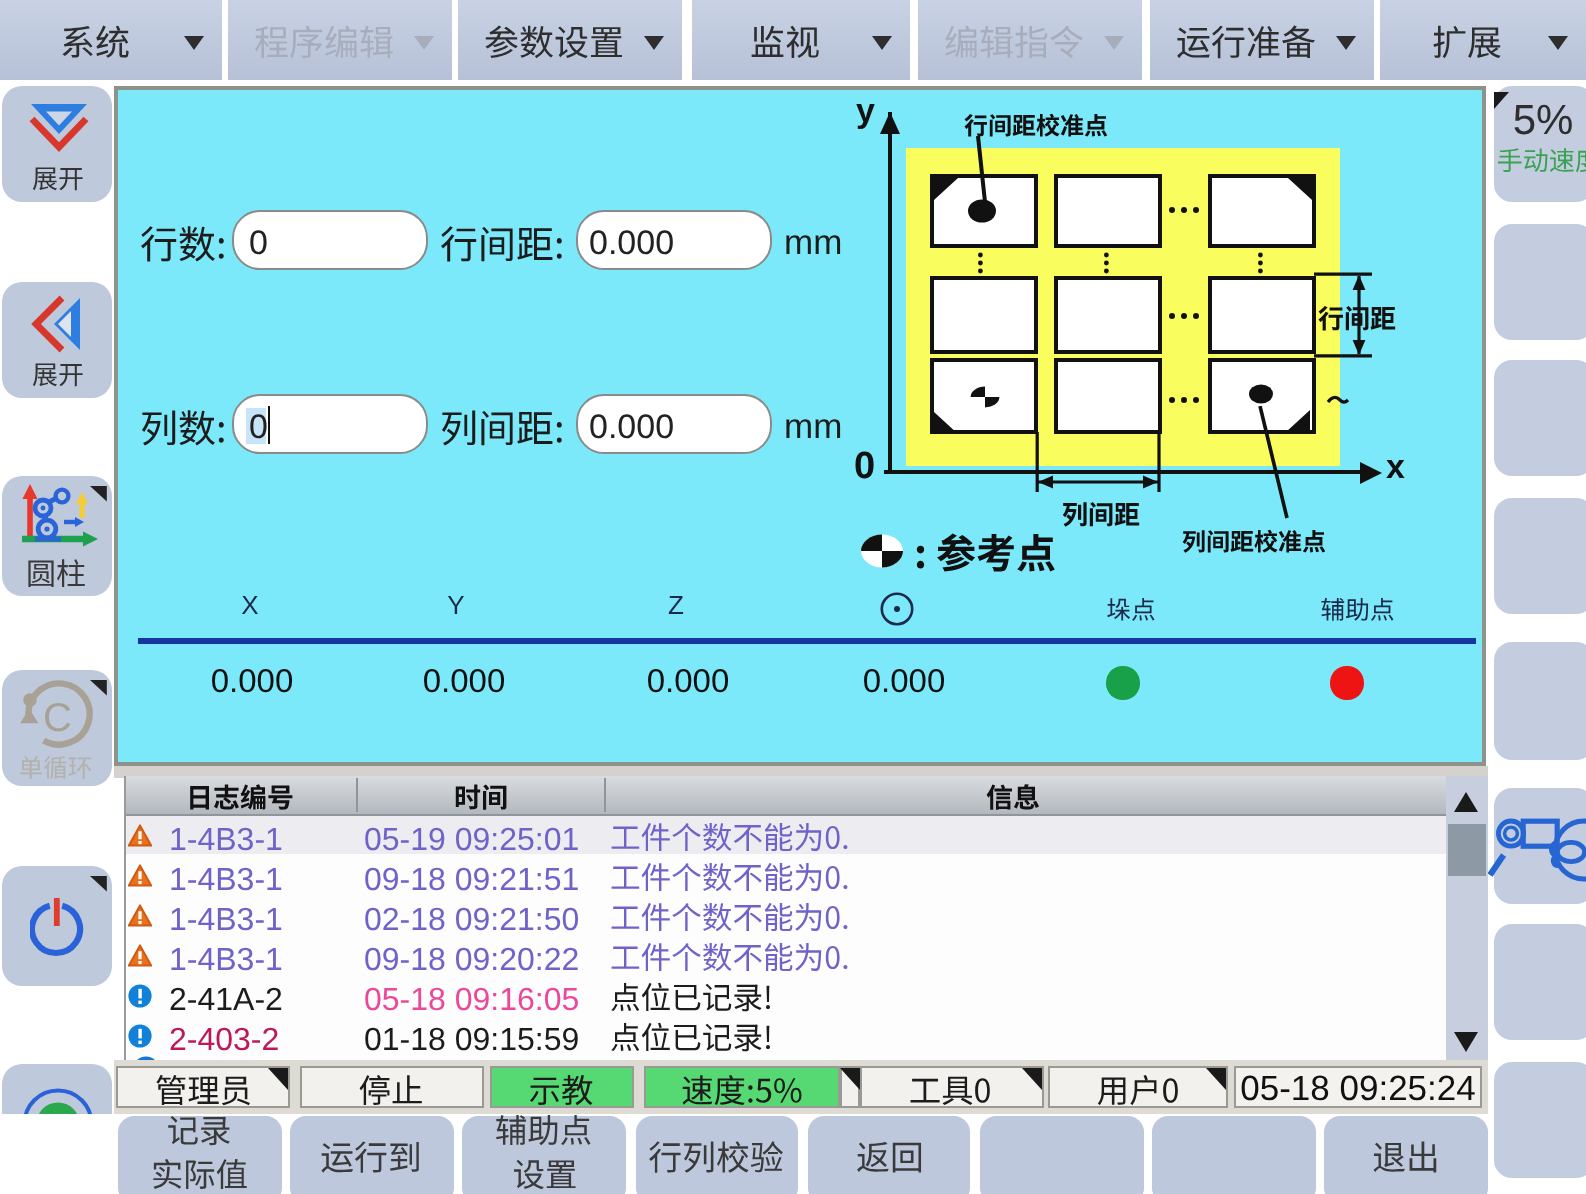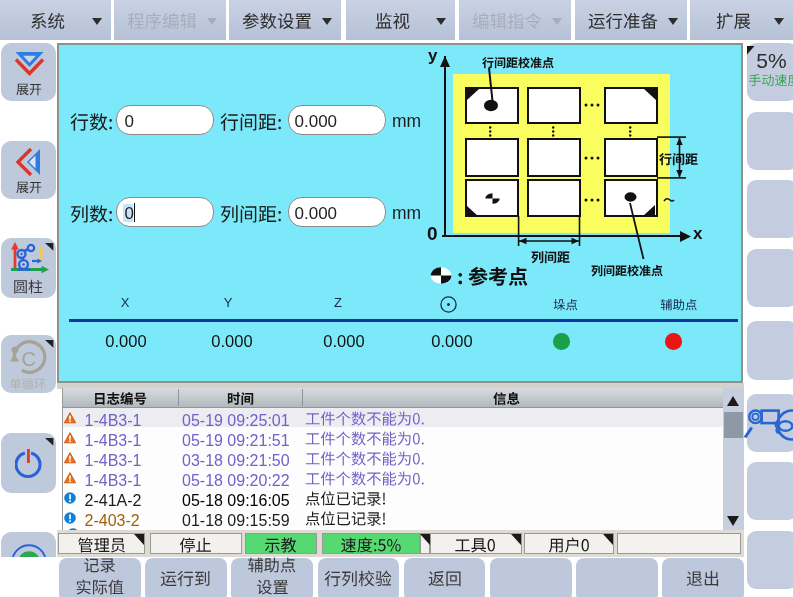--- a/index.html
+++ b/index.html
@@ -425,75 +425,75 @@
       </svg></div>
 
 <svg style="position:absolute;left:63.5px;top:432.3px" width="12" height="11.5">
       <path d="M6 0.7 L11.6 10.8 L0.4 10.8 Z" fill="#e8711e" stroke="#d05a10" stroke-width="1" stroke-linejoin="round"></path>
       <rect x="5.2" y="3.6" width="1.6" height="4" fill="#fff"></rect>
       <rect x="5.2" y="8.5" width="1.6" height="1.6" fill="#fff"></rect>
     </svg>
 
 <div style="position:absolute;left:84.5px;top:432.5px;font:normal 16px 'Liberation Sans', sans-serif;color:#6f63c9;line-height:16px;white-space:nowrap">1-4B3-1</div>
 
-<div style="position:absolute;left:182.0px;top:432.5px;font:normal 16px 'Liberation Sans', sans-serif;color:#6f63c9;line-height:16px;white-space:nowrap">05-19 09:21:51</div>
+<div style="position:absolute;left:182.0px;top:432.5px;font:normal 16px 'Liberation Sans', sans-serif;color:#6f63c9;line-height:16px;white-space:nowrap">09-18 09:21:51</div>
 
 <div style="position:absolute;left:305.0px;top:429.2px;line-height:0"><svg width="120" height="20" viewBox="0 -15.3 120 19.9" style="overflow:visible">
         <path d="M0.8 -1.1V0.0H14.6V-1.1H8.2V-9.9H13.8V-11.1H1.6V-9.9H7.0V-1.1Z M20.2 -5.2V-4.1H24.5V1.2H25.7V-4.1H29.9V-5.2H25.7V-8.6H29.2V-9.7H25.7V-12.7H24.5V-9.7H22.5C22.7 -10.4 22.9 -11.1 23.0 -11.9L21.9 -12.1C21.6 -10.1 20.9 -8.1 20.0 -6.8C20.3 -6.7 20.8 -6.4 21.0 -6.3C21.4 -6.9 21.8 -7.7 22.1 -8.6H24.5V-5.2ZM19.4 -12.8C18.6 -10.5 17.2 -8.2 15.8 -6.7C16.0 -6.4 16.3 -5.8 16.4 -5.6C16.9 -6.1 17.4 -6.7 17.9 -7.3V1.2H19.0V-9.1C19.5 -10.2 20.1 -11.3 20.5 -12.5Z M37.6 -8.4V1.2H38.8V-8.4ZM38.3 -12.9C36.8 -10.3 34.0 -8.1 31.1 -6.8C31.5 -6.5 31.8 -6.1 32.0 -5.8C34.3 -6.9 36.6 -8.7 38.3 -10.8C40.3 -8.4 42.3 -6.9 44.6 -5.8C44.8 -6.1 45.1 -6.5 45.4 -6.8C43.1 -7.9 40.9 -9.4 38.9 -11.7L39.4 -12.4Z M52.7 -12.6C52.4 -12.0 51.9 -11.1 51.5 -10.5L52.3 -10.2C52.7 -10.7 53.2 -11.4 53.6 -12.1ZM47.2 -12.1C47.6 -11.5 48.1 -10.6 48.2 -10.1L49.1 -10.5C48.9 -11.0 48.5 -11.9 48.1 -12.5ZM52.2 -4.0C51.8 -3.2 51.3 -2.5 50.8 -1.9C50.2 -2.2 49.6 -2.5 49.0 -2.8C49.2 -3.1 49.5 -3.5 49.7 -4.0ZM47.6 -2.3C48.3 -2.1 49.2 -1.7 49.9 -1.3C49.0 -0.6 47.8 -0.1 46.5 0.2C46.7 0.4 47.0 0.8 47.1 1.1C48.5 0.7 49.8 0.1 50.9 -0.8C51.4 -0.5 51.9 -0.2 52.2 0.1L52.9 -0.7C52.6 -0.9 52.1 -1.2 51.6 -1.5C52.4 -2.3 53.1 -3.4 53.5 -4.7L52.8 -5.0L52.7 -4.9H50.2L50.5 -5.7L49.5 -5.9C49.4 -5.6 49.2 -5.3 49.1 -4.9H47.0V-4.0H48.6C48.3 -3.4 47.9 -2.8 47.6 -2.3ZM49.8 -12.9V-10.0H46.7V-9.1H49.5C48.7 -8.1 47.6 -7.1 46.5 -6.7C46.7 -6.4 47.0 -6.0 47.1 -5.8C48.1 -6.3 49.1 -7.1 49.8 -8.0V-6.2H50.9V-8.3C51.6 -7.7 52.6 -7.0 53.0 -6.7L53.6 -7.5C53.2 -7.7 51.9 -8.6 51.1 -9.1H54.0V-10.0H50.9V-12.9ZM55.5 -12.7C55.1 -10.0 54.5 -7.5 53.3 -5.9C53.5 -5.7 53.9 -5.3 54.1 -5.2C54.5 -5.7 54.9 -6.4 55.2 -7.1C55.5 -5.6 56.0 -4.3 56.5 -3.0C55.7 -1.6 54.5 -0.5 52.8 0.3C53.0 0.6 53.3 1.0 53.4 1.3C55.0 0.4 56.2 -0.6 57.1 -2.0C57.8 -0.7 58.8 0.4 60.0 1.1C60.2 0.8 60.5 0.4 60.8 0.2C59.5 -0.5 58.5 -1.6 57.7 -3.0C58.5 -4.6 59.0 -6.5 59.4 -8.8H60.4V-9.9H56.0C56.3 -10.7 56.4 -11.6 56.6 -12.6ZM58.3 -8.8C58.0 -7.1 57.7 -5.5 57.1 -4.2C56.5 -5.6 56.1 -7.2 55.8 -8.8Z M69.8 -7.3C71.6 -6.1 73.9 -4.3 75.0 -3.1L75.9 -4.0C74.7 -5.2 72.4 -6.9 70.6 -8.0ZM62.3 -11.8V-10.6H69.1C67.5 -8.0 64.9 -5.4 61.9 -3.9C62.1 -3.6 62.5 -3.2 62.7 -2.9C64.8 -4.0 66.7 -5.6 68.2 -7.4V1.2H69.5V-8.9C69.9 -9.5 70.2 -10.0 70.5 -10.6H75.4V-11.8Z M82.4 -6.4V-5.1H79.1V-6.4ZM78.0 -7.4V1.2H79.1V-1.9H82.4V-0.1C82.4 0.1 82.3 0.1 82.1 0.1C81.9 0.2 81.2 0.2 80.5 0.1C80.7 0.4 80.8 0.9 80.9 1.2C81.9 1.2 82.5 1.2 83.0 1.0C83.4 0.8 83.5 0.5 83.5 -0.1V-7.4ZM79.1 -4.2H82.4V-2.8H79.1ZM89.6 -11.7C88.8 -11.2 87.4 -10.7 86.1 -10.3V-12.8H84.9V-7.7C84.9 -6.5 85.3 -6.1 86.8 -6.1C87.1 -6.1 89.1 -6.1 89.4 -6.1C90.6 -6.1 91.0 -6.6 91.1 -8.5C90.8 -8.6 90.3 -8.8 90.1 -9.0C90.0 -7.4 89.9 -7.2 89.3 -7.2C88.9 -7.2 87.2 -7.2 86.9 -7.2C86.2 -7.2 86.1 -7.3 86.1 -7.8V-9.3C87.5 -9.7 89.2 -10.3 90.4 -10.8ZM89.8 -4.9C88.9 -4.3 87.5 -3.7 86.1 -3.3V-5.7H84.9V-0.5C84.9 0.7 85.3 1.1 86.8 1.1C87.1 1.1 89.2 1.1 89.5 1.1C90.8 1.1 91.1 0.5 91.2 -1.5C90.9 -1.6 90.5 -1.8 90.2 -2.0C90.1 -0.2 90.0 0.1 89.4 0.1C89.0 0.1 87.3 0.1 86.9 0.1C86.2 0.1 86.1 -0.0 86.1 -0.5V-2.3C87.6 -2.7 89.4 -3.3 90.6 -4.0ZM77.8 -8.5C78.1 -8.6 78.6 -8.7 82.8 -9.0C83.0 -8.7 83.1 -8.4 83.2 -8.2L84.2 -8.6C83.9 -9.5 83.0 -10.9 82.2 -11.9L81.3 -11.6C81.7 -11.0 82.0 -10.4 82.4 -9.8L79.0 -9.7C79.7 -10.5 80.4 -11.5 80.9 -12.5L79.7 -12.9C79.2 -11.7 78.4 -10.5 78.1 -10.2C77.8 -9.8 77.6 -9.6 77.4 -9.6C77.5 -9.3 77.7 -8.7 77.8 -8.5Z M94.3 -12.0C94.9 -11.3 95.6 -10.3 95.9 -9.7L96.9 -10.2C96.6 -10.8 95.9 -11.8 95.3 -12.4ZM99.4 -5.7C100.2 -4.7 101.1 -3.5 101.5 -2.6L102.5 -3.2C102.1 -4.0 101.2 -5.2 100.4 -6.1ZM98.1 -12.8V-11.0C98.1 -10.4 98.1 -9.8 98.0 -9.2H93.1V-8.0H97.9C97.5 -5.3 96.3 -2.2 92.6 0.2C92.9 0.4 93.3 0.7 93.5 1.0C97.5 -1.6 98.7 -5.0 99.1 -8.0H104.4C104.1 -2.8 103.9 -0.8 103.4 -0.3C103.3 -0.1 103.1 -0.1 102.8 -0.1C102.4 -0.1 101.4 -0.1 100.4 -0.2C100.6 0.2 100.8 0.7 100.8 1.0C101.7 1.1 102.7 1.1 103.2 1.1C103.8 1.0 104.2 0.9 104.5 0.4C105.1 -0.3 105.3 -2.4 105.6 -8.6C105.6 -8.8 105.6 -9.2 105.6 -9.2H99.2C99.2 -9.8 99.3 -10.4 99.3 -11.0V-12.8Z M111.4 0.2C113.5 0.2 114.8 -1.7 114.8 -5.6C114.8 -9.5 113.5 -11.4 111.4 -11.4C109.2 -11.4 107.9 -9.5 107.9 -5.6C107.9 -1.7 109.2 0.2 111.4 0.2ZM111.4 -0.9C110.1 -0.9 109.2 -2.4 109.2 -5.6C109.2 -8.9 110.1 -10.3 111.4 -10.3C112.6 -10.3 113.5 -8.9 113.5 -5.6C113.5 -2.4 112.6 -0.9 111.4 -0.9Z M117.7 0.2C118.3 0.2 118.7 -0.2 118.7 -0.9C118.7 -1.5 118.3 -1.9 117.7 -1.9C117.2 -1.9 116.7 -1.5 116.7 -0.9C116.7 -0.2 117.2 0.2 117.7 0.2Z" fill="#6f63c9"></path>
       </svg></div>
 
 <svg style="position:absolute;left:63.5px;top:452.3px" width="12" height="11.5">
       <path d="M6 0.7 L11.6 10.8 L0.4 10.8 Z" fill="#e8711e" stroke="#d05a10" stroke-width="1" stroke-linejoin="round"></path>
       <rect x="5.2" y="3.6" width="1.6" height="4" fill="#fff"></rect>
       <rect x="5.2" y="8.5" width="1.6" height="1.6" fill="#fff"></rect>
     </svg>
 
 <div style="position:absolute;left:84.5px;top:452.5px;font:normal 16px 'Liberation Sans', sans-serif;color:#6f63c9;line-height:16px;white-space:nowrap">1-4B3-1</div>
 
-<div style="position:absolute;left:182.0px;top:452.5px;font:normal 16px 'Liberation Sans', sans-serif;color:#6f63c9;line-height:16px;white-space:nowrap">03-18 09:21:50</div>
+<div style="position:absolute;left:182.0px;top:452.5px;font:normal 16px 'Liberation Sans', sans-serif;color:#6f63c9;line-height:16px;white-space:nowrap">02-18 09:21:50</div>
 
 <div style="position:absolute;left:305.0px;top:449.2px;line-height:0"><svg width="120" height="20" viewBox="0 -15.3 120 19.9" style="overflow:visible">
         <path d="M0.8 -1.1V0.0H14.6V-1.1H8.2V-9.9H13.8V-11.1H1.6V-9.9H7.0V-1.1Z M20.2 -5.2V-4.1H24.5V1.2H25.7V-4.1H29.9V-5.2H25.7V-8.6H29.2V-9.7H25.7V-12.7H24.5V-9.7H22.5C22.7 -10.4 22.9 -11.1 23.0 -11.9L21.9 -12.1C21.6 -10.1 20.9 -8.1 20.0 -6.8C20.3 -6.7 20.8 -6.4 21.0 -6.3C21.4 -6.9 21.8 -7.7 22.1 -8.6H24.5V-5.2ZM19.4 -12.8C18.6 -10.5 17.2 -8.2 15.8 -6.7C16.0 -6.4 16.3 -5.8 16.4 -5.6C16.9 -6.1 17.4 -6.7 17.9 -7.3V1.2H19.0V-9.1C19.5 -10.2 20.1 -11.3 20.5 -12.5Z M37.6 -8.4V1.2H38.8V-8.4ZM38.3 -12.9C36.8 -10.3 34.0 -8.1 31.1 -6.8C31.5 -6.5 31.8 -6.1 32.0 -5.8C34.3 -6.9 36.6 -8.7 38.3 -10.8C40.3 -8.4 42.3 -6.9 44.6 -5.8C44.8 -6.1 45.1 -6.5 45.4 -6.8C43.1 -7.9 40.9 -9.4 38.9 -11.7L39.4 -12.4Z M52.7 -12.6C52.4 -12.0 51.9 -11.1 51.5 -10.5L52.3 -10.2C52.7 -10.7 53.2 -11.4 53.6 -12.1ZM47.2 -12.1C47.6 -11.5 48.1 -10.6 48.2 -10.1L49.1 -10.5C48.9 -11.0 48.5 -11.9 48.1 -12.5ZM52.2 -4.0C51.8 -3.2 51.3 -2.5 50.8 -1.9C50.2 -2.2 49.6 -2.5 49.0 -2.8C49.2 -3.1 49.5 -3.5 49.7 -4.0ZM47.6 -2.3C48.3 -2.1 49.2 -1.7 49.9 -1.3C49.0 -0.6 47.8 -0.1 46.5 0.2C46.7 0.4 47.0 0.8 47.1 1.1C48.5 0.7 49.8 0.1 50.9 -0.8C51.4 -0.5 51.9 -0.2 52.2 0.1L52.9 -0.7C52.6 -0.9 52.1 -1.2 51.6 -1.5C52.4 -2.3 53.1 -3.4 53.5 -4.7L52.8 -5.0L52.7 -4.9H50.2L50.5 -5.7L49.5 -5.9C49.4 -5.6 49.2 -5.3 49.1 -4.9H47.0V-4.0H48.6C48.3 -3.4 47.9 -2.8 47.6 -2.3ZM49.8 -12.9V-10.0H46.7V-9.1H49.5C48.7 -8.1 47.6 -7.1 46.5 -6.7C46.7 -6.4 47.0 -6.0 47.1 -5.8C48.1 -6.3 49.1 -7.1 49.8 -8.0V-6.2H50.9V-8.3C51.6 -7.7 52.6 -7.0 53.0 -6.7L53.6 -7.5C53.2 -7.7 51.9 -8.6 51.1 -9.1H54.0V-10.0H50.9V-12.9ZM55.5 -12.7C55.1 -10.0 54.5 -7.5 53.3 -5.9C53.5 -5.7 53.9 -5.3 54.1 -5.2C54.5 -5.7 54.9 -6.4 55.2 -7.1C55.5 -5.6 56.0 -4.3 56.5 -3.0C55.7 -1.6 54.5 -0.5 52.8 0.3C53.0 0.6 53.3 1.0 53.4 1.3C55.0 0.4 56.2 -0.6 57.1 -2.0C57.8 -0.7 58.8 0.4 60.0 1.1C60.2 0.8 60.5 0.4 60.8 0.2C59.5 -0.5 58.5 -1.6 57.7 -3.0C58.5 -4.6 59.0 -6.5 59.4 -8.8H60.4V-9.9H56.0C56.3 -10.7 56.4 -11.6 56.6 -12.6ZM58.3 -8.8C58.0 -7.1 57.7 -5.5 57.1 -4.2C56.5 -5.6 56.1 -7.2 55.8 -8.8Z M69.8 -7.3C71.6 -6.1 73.9 -4.3 75.0 -3.1L75.9 -4.0C74.7 -5.2 72.4 -6.9 70.6 -8.0ZM62.3 -11.8V-10.6H69.1C67.5 -8.0 64.9 -5.4 61.9 -3.9C62.1 -3.6 62.5 -3.2 62.7 -2.9C64.8 -4.0 66.7 -5.6 68.2 -7.4V1.2H69.5V-8.9C69.9 -9.5 70.2 -10.0 70.5 -10.6H75.4V-11.8Z M82.4 -6.4V-5.1H79.1V-6.4ZM78.0 -7.4V1.2H79.1V-1.9H82.4V-0.1C82.4 0.1 82.3 0.1 82.1 0.1C81.9 0.2 81.2 0.2 80.5 0.1C80.7 0.4 80.8 0.9 80.9 1.2C81.9 1.2 82.5 1.2 83.0 1.0C83.4 0.8 83.5 0.5 83.5 -0.1V-7.4ZM79.1 -4.2H82.4V-2.8H79.1ZM89.6 -11.7C88.8 -11.2 87.4 -10.7 86.1 -10.3V-12.8H84.9V-7.7C84.9 -6.5 85.3 -6.1 86.8 -6.1C87.1 -6.1 89.1 -6.1 89.4 -6.1C90.6 -6.1 91.0 -6.6 91.1 -8.5C90.8 -8.6 90.3 -8.8 90.1 -9.0C90.0 -7.4 89.9 -7.2 89.3 -7.2C88.9 -7.2 87.2 -7.2 86.9 -7.2C86.2 -7.2 86.1 -7.3 86.1 -7.8V-9.3C87.5 -9.7 89.2 -10.3 90.4 -10.8ZM89.8 -4.9C88.9 -4.3 87.5 -3.7 86.1 -3.3V-5.7H84.9V-0.5C84.9 0.7 85.3 1.1 86.8 1.1C87.1 1.1 89.2 1.1 89.5 1.1C90.8 1.1 91.1 0.5 91.2 -1.5C90.9 -1.6 90.5 -1.8 90.2 -2.0C90.1 -0.2 90.0 0.1 89.4 0.1C89.0 0.1 87.3 0.1 86.9 0.1C86.2 0.1 86.1 -0.0 86.1 -0.5V-2.3C87.6 -2.7 89.4 -3.3 90.6 -4.0ZM77.8 -8.5C78.1 -8.6 78.6 -8.7 82.8 -9.0C83.0 -8.7 83.1 -8.4 83.2 -8.2L84.2 -8.6C83.9 -9.5 83.0 -10.9 82.2 -11.9L81.3 -11.6C81.7 -11.0 82.0 -10.4 82.4 -9.8L79.0 -9.7C79.7 -10.5 80.4 -11.5 80.9 -12.5L79.7 -12.9C79.2 -11.7 78.4 -10.5 78.1 -10.2C77.8 -9.8 77.6 -9.6 77.4 -9.6C77.5 -9.3 77.7 -8.7 77.8 -8.5Z M94.3 -12.0C94.9 -11.3 95.6 -10.3 95.9 -9.7L96.9 -10.2C96.6 -10.8 95.9 -11.8 95.3 -12.4ZM99.4 -5.7C100.2 -4.7 101.1 -3.5 101.5 -2.6L102.5 -3.2C102.1 -4.0 101.2 -5.2 100.4 -6.1ZM98.1 -12.8V-11.0C98.1 -10.4 98.1 -9.8 98.0 -9.2H93.1V-8.0H97.9C97.5 -5.3 96.3 -2.2 92.6 0.2C92.9 0.4 93.3 0.7 93.5 1.0C97.5 -1.6 98.7 -5.0 99.1 -8.0H104.4C104.1 -2.8 103.9 -0.8 103.4 -0.3C103.3 -0.1 103.1 -0.1 102.8 -0.1C102.4 -0.1 101.4 -0.1 100.4 -0.2C100.6 0.2 100.8 0.7 100.8 1.0C101.7 1.1 102.7 1.1 103.2 1.1C103.8 1.0 104.2 0.9 104.5 0.4C105.1 -0.3 105.3 -2.4 105.6 -8.6C105.6 -8.8 105.6 -9.2 105.6 -9.2H99.2C99.2 -9.8 99.3 -10.4 99.3 -11.0V-12.8Z M111.4 0.2C113.5 0.2 114.8 -1.7 114.8 -5.6C114.8 -9.5 113.5 -11.4 111.4 -11.4C109.2 -11.4 107.9 -9.5 107.9 -5.6C107.9 -1.7 109.2 0.2 111.4 0.2ZM111.4 -0.9C110.1 -0.9 109.2 -2.4 109.2 -5.6C109.2 -8.9 110.1 -10.3 111.4 -10.3C112.6 -10.3 113.5 -8.9 113.5 -5.6C113.5 -2.4 112.6 -0.9 111.4 -0.9Z M117.7 0.2C118.3 0.2 118.7 -0.2 118.7 -0.9C118.7 -1.5 118.3 -1.9 117.7 -1.9C117.2 -1.9 116.7 -1.5 116.7 -0.9C116.7 -0.2 117.2 0.2 117.7 0.2Z" fill="#6f63c9"></path>
       </svg></div>
 
 <svg style="position:absolute;left:63.5px;top:472.3px" width="12" height="11.5">
       <path d="M6 0.7 L11.6 10.8 L0.4 10.8 Z" fill="#e8711e" stroke="#d05a10" stroke-width="1" stroke-linejoin="round"></path>
       <rect x="5.2" y="3.6" width="1.6" height="4" fill="#fff"></rect>
       <rect x="5.2" y="8.5" width="1.6" height="1.6" fill="#fff"></rect>
     </svg>
 
 <div style="position:absolute;left:84.5px;top:472.5px;font:normal 16px 'Liberation Sans', sans-serif;color:#6f63c9;line-height:16px;white-space:nowrap">1-4B3-1</div>
 
-<div style="position:absolute;left:182.0px;top:472.5px;font:normal 16px 'Liberation Sans', sans-serif;color:#6f63c9;line-height:16px;white-space:nowrap">05-18 09:20:22</div>
+<div style="position:absolute;left:182.0px;top:472.5px;font:normal 16px 'Liberation Sans', sans-serif;color:#6f63c9;line-height:16px;white-space:nowrap">09-18 09:20:22</div>
 
 <div style="position:absolute;left:305.0px;top:469.2px;line-height:0"><svg width="120" height="20" viewBox="0 -15.3 120 19.9" style="overflow:visible">
         <path d="M0.8 -1.1V0.0H14.6V-1.1H8.2V-9.9H13.8V-11.1H1.6V-9.9H7.0V-1.1Z M20.2 -5.2V-4.1H24.5V1.2H25.7V-4.1H29.9V-5.2H25.7V-8.6H29.2V-9.7H25.7V-12.7H24.5V-9.7H22.5C22.7 -10.4 22.9 -11.1 23.0 -11.9L21.9 -12.1C21.6 -10.1 20.9 -8.1 20.0 -6.8C20.3 -6.7 20.8 -6.4 21.0 -6.3C21.4 -6.9 21.8 -7.7 22.1 -8.6H24.5V-5.2ZM19.4 -12.8C18.6 -10.5 17.2 -8.2 15.8 -6.7C16.0 -6.4 16.3 -5.8 16.4 -5.6C16.9 -6.1 17.4 -6.7 17.9 -7.3V1.2H19.0V-9.1C19.5 -10.2 20.1 -11.3 20.5 -12.5Z M37.6 -8.4V1.2H38.8V-8.4ZM38.3 -12.9C36.8 -10.3 34.0 -8.1 31.1 -6.8C31.5 -6.5 31.8 -6.1 32.0 -5.8C34.3 -6.9 36.6 -8.7 38.3 -10.8C40.3 -8.4 42.3 -6.9 44.6 -5.8C44.8 -6.1 45.1 -6.5 45.4 -6.8C43.1 -7.9 40.9 -9.4 38.9 -11.7L39.4 -12.4Z M52.7 -12.6C52.4 -12.0 51.9 -11.1 51.5 -10.5L52.3 -10.2C52.7 -10.7 53.2 -11.4 53.6 -12.1ZM47.2 -12.1C47.6 -11.5 48.1 -10.6 48.2 -10.1L49.1 -10.5C48.9 -11.0 48.5 -11.9 48.1 -12.5ZM52.2 -4.0C51.8 -3.2 51.3 -2.5 50.8 -1.9C50.2 -2.2 49.6 -2.5 49.0 -2.8C49.2 -3.1 49.5 -3.5 49.7 -4.0ZM47.6 -2.3C48.3 -2.1 49.2 -1.7 49.9 -1.3C49.0 -0.6 47.8 -0.1 46.5 0.2C46.7 0.4 47.0 0.8 47.1 1.1C48.5 0.7 49.8 0.1 50.9 -0.8C51.4 -0.5 51.9 -0.2 52.2 0.1L52.9 -0.7C52.6 -0.9 52.1 -1.2 51.6 -1.5C52.4 -2.3 53.1 -3.4 53.5 -4.7L52.8 -5.0L52.7 -4.9H50.2L50.5 -5.7L49.5 -5.9C49.4 -5.6 49.2 -5.3 49.1 -4.9H47.0V-4.0H48.6C48.3 -3.4 47.9 -2.8 47.6 -2.3ZM49.8 -12.9V-10.0H46.7V-9.1H49.5C48.7 -8.1 47.6 -7.1 46.5 -6.7C46.7 -6.4 47.0 -6.0 47.1 -5.8C48.1 -6.3 49.1 -7.1 49.8 -8.0V-6.2H50.9V-8.3C51.6 -7.7 52.6 -7.0 53.0 -6.7L53.6 -7.5C53.2 -7.7 51.9 -8.6 51.1 -9.1H54.0V-10.0H50.9V-12.9ZM55.5 -12.7C55.1 -10.0 54.5 -7.5 53.3 -5.9C53.5 -5.7 53.9 -5.3 54.1 -5.2C54.5 -5.7 54.9 -6.4 55.2 -7.1C55.5 -5.6 56.0 -4.3 56.5 -3.0C55.7 -1.6 54.5 -0.5 52.8 0.3C53.0 0.6 53.3 1.0 53.4 1.3C55.0 0.4 56.2 -0.6 57.1 -2.0C57.8 -0.7 58.8 0.4 60.0 1.1C60.2 0.8 60.5 0.4 60.8 0.2C59.5 -0.5 58.5 -1.6 57.7 -3.0C58.5 -4.6 59.0 -6.5 59.4 -8.8H60.4V-9.9H56.0C56.3 -10.7 56.4 -11.6 56.6 -12.6ZM58.3 -8.8C58.0 -7.1 57.7 -5.5 57.1 -4.2C56.5 -5.6 56.1 -7.2 55.8 -8.8Z M69.8 -7.3C71.6 -6.1 73.9 -4.3 75.0 -3.1L75.9 -4.0C74.7 -5.2 72.4 -6.9 70.6 -8.0ZM62.3 -11.8V-10.6H69.1C67.5 -8.0 64.9 -5.4 61.9 -3.9C62.1 -3.6 62.5 -3.2 62.7 -2.9C64.8 -4.0 66.7 -5.6 68.2 -7.4V1.2H69.5V-8.9C69.9 -9.5 70.2 -10.0 70.5 -10.6H75.4V-11.8Z M82.4 -6.4V-5.1H79.1V-6.4ZM78.0 -7.4V1.2H79.1V-1.9H82.4V-0.1C82.4 0.1 82.3 0.1 82.1 0.1C81.9 0.2 81.2 0.2 80.5 0.1C80.7 0.4 80.8 0.9 80.9 1.2C81.9 1.2 82.5 1.2 83.0 1.0C83.4 0.8 83.5 0.5 83.5 -0.1V-7.4ZM79.1 -4.2H82.4V-2.8H79.1ZM89.6 -11.7C88.8 -11.2 87.4 -10.7 86.1 -10.3V-12.8H84.9V-7.7C84.9 -6.5 85.3 -6.1 86.8 -6.1C87.1 -6.1 89.1 -6.1 89.4 -6.1C90.6 -6.1 91.0 -6.6 91.1 -8.5C90.8 -8.6 90.3 -8.8 90.1 -9.0C90.0 -7.4 89.9 -7.2 89.3 -7.2C88.9 -7.2 87.2 -7.2 86.9 -7.2C86.2 -7.2 86.1 -7.3 86.1 -7.8V-9.3C87.5 -9.7 89.2 -10.3 90.4 -10.8ZM89.8 -4.9C88.9 -4.3 87.5 -3.7 86.1 -3.3V-5.7H84.9V-0.5C84.9 0.7 85.3 1.1 86.8 1.1C87.1 1.1 89.2 1.1 89.5 1.1C90.8 1.1 91.1 0.5 91.2 -1.5C90.9 -1.6 90.5 -1.8 90.2 -2.0C90.1 -0.2 90.0 0.1 89.4 0.1C89.0 0.1 87.3 0.1 86.9 0.1C86.2 0.1 86.1 -0.0 86.1 -0.5V-2.3C87.6 -2.7 89.4 -3.3 90.6 -4.0ZM77.8 -8.5C78.1 -8.6 78.6 -8.7 82.8 -9.0C83.0 -8.7 83.1 -8.4 83.2 -8.2L84.2 -8.6C83.9 -9.5 83.0 -10.9 82.2 -11.9L81.3 -11.6C81.7 -11.0 82.0 -10.4 82.4 -9.8L79.0 -9.7C79.7 -10.5 80.4 -11.5 80.9 -12.5L79.7 -12.9C79.2 -11.7 78.4 -10.5 78.1 -10.2C77.8 -9.8 77.6 -9.6 77.4 -9.6C77.5 -9.3 77.7 -8.7 77.8 -8.5Z M94.3 -12.0C94.9 -11.3 95.6 -10.3 95.9 -9.7L96.9 -10.2C96.6 -10.8 95.9 -11.8 95.3 -12.4ZM99.4 -5.7C100.2 -4.7 101.1 -3.5 101.5 -2.6L102.5 -3.2C102.1 -4.0 101.2 -5.2 100.4 -6.1ZM98.1 -12.8V-11.0C98.1 -10.4 98.1 -9.8 98.0 -9.2H93.1V-8.0H97.9C97.5 -5.3 96.3 -2.2 92.6 0.2C92.9 0.4 93.3 0.7 93.5 1.0C97.5 -1.6 98.7 -5.0 99.1 -8.0H104.4C104.1 -2.8 103.9 -0.8 103.4 -0.3C103.3 -0.1 103.1 -0.1 102.8 -0.1C102.4 -0.1 101.4 -0.1 100.4 -0.2C100.6 0.2 100.8 0.7 100.8 1.0C101.7 1.1 102.7 1.1 103.2 1.1C103.8 1.0 104.2 0.9 104.5 0.4C105.1 -0.3 105.3 -2.4 105.6 -8.6C105.6 -8.8 105.6 -9.2 105.6 -9.2H99.2C99.2 -9.8 99.3 -10.4 99.3 -11.0V-12.8Z M111.4 0.2C113.5 0.2 114.8 -1.7 114.8 -5.6C114.8 -9.5 113.5 -11.4 111.4 -11.4C109.2 -11.4 107.9 -9.5 107.9 -5.6C107.9 -1.7 109.2 0.2 111.4 0.2ZM111.4 -0.9C110.1 -0.9 109.2 -2.4 109.2 -5.6C109.2 -8.9 110.1 -10.3 111.4 -10.3C112.6 -10.3 113.5 -8.9 113.5 -5.6C113.5 -2.4 112.6 -0.9 111.4 -0.9Z M117.7 0.2C118.3 0.2 118.7 -0.2 118.7 -0.9C118.7 -1.5 118.3 -1.9 117.7 -1.9C117.2 -1.9 116.7 -1.5 116.7 -0.9C116.7 -0.2 117.2 0.2 117.7 0.2Z" fill="#6f63c9"></path>
       </svg></div>
 
 <svg style="position:absolute;left:63.5px;top:491.8px" width="12" height="12">
       <circle cx="6" cy="6" r="5.8" fill="#1080d8"></circle>
       <rect x="5.2" y="2.4" width="1.7" height="4.8" fill="#fff"></rect>
       <rect x="5.2" y="8.3" width="1.7" height="1.7" fill="#fff"></rect>
     </svg>
 
 <div style="position:absolute;left:84.5px;top:492.5px;font:normal 16px 'Liberation Sans', sans-serif;color:#1c1c1c;line-height:16px;white-space:nowrap">2-41A-2</div>
 
-<div style="position:absolute;left:182.0px;top:492.5px;font:normal 16px 'Liberation Sans', sans-serif;color:#000000;line-height:16px;white-space:nowrap">05-18 09:16:05</div>
+<div style="position:absolute;left:182.0px;top:492.5px;font:normal 16px 'Liberation Sans', sans-serif;color:#ec4899;line-height:16px;white-space:nowrap">05-18 09:16:05</div>
 
 <div style="position:absolute;left:305.0px;top:489.2px;line-height:0"><svg width="81" height="20" viewBox="0 -15.3 81 19.9" style="overflow:visible">
         <path d="M3.6 -7.1H11.6V-4.4H3.6ZM5.2 -2.0C5.4 -1.0 5.5 0.3 5.5 1.1L6.7 0.9C6.7 0.2 6.5 -1.1 6.3 -2.1ZM8.4 -1.9C8.8 -1.0 9.3 0.3 9.4 1.1L10.6 0.8C10.4 0.0 9.9 -1.2 9.4 -2.2ZM11.5 -2.1C12.3 -1.1 13.1 0.3 13.5 1.1L14.6 0.6C14.2 -0.2 13.3 -1.5 12.5 -2.5ZM2.7 -2.4C2.2 -1.2 1.5 0.0 0.6 0.7L1.7 1.2C2.5 0.4 3.3 -0.9 3.8 -2.1ZM2.5 -8.2V-3.3H12.8V-8.2H8.1V-10.1H13.9V-11.2H8.1V-12.9H7.0V-8.2Z M20.9 -10.1V-9.0H29.3V-10.1ZM22.0 -7.8C22.4 -5.7 22.9 -2.8 23.0 -1.2L24.1 -1.6C24.0 -3.1 23.5 -5.9 23.0 -8.0ZM24.0 -12.7C24.3 -11.9 24.6 -10.9 24.7 -10.2L25.9 -10.6C25.7 -11.2 25.4 -12.2 25.1 -13.0ZM20.3 -0.5V0.6H29.9V-0.5H26.7C27.3 -2.6 27.9 -5.6 28.4 -7.9L27.1 -8.1C26.9 -5.8 26.3 -2.6 25.7 -0.5ZM19.7 -12.8C18.8 -10.5 17.4 -8.2 15.9 -6.7C16.1 -6.4 16.4 -5.8 16.5 -5.6C17.1 -6.1 17.6 -6.7 18.1 -7.4V1.2H19.2V-9.2C19.8 -10.2 20.3 -11.4 20.8 -12.5Z M32.0 -11.9V-10.8H42.0V-6.7H34.0V-9.3H32.8V-1.6C32.8 0.3 33.6 0.8 36.1 0.8C36.7 0.8 41.2 0.8 41.8 0.8C44.4 0.8 44.9 -0.0 45.2 -2.9C44.8 -2.9 44.3 -3.1 44.0 -3.3C43.8 -0.9 43.5 -0.3 41.9 -0.3C40.8 -0.3 36.8 -0.3 36.0 -0.3C34.3 -0.3 34.0 -0.6 34.0 -1.5V-5.6H42.0V-4.8H43.2V-11.9Z M47.8 -11.8C48.6 -11.0 49.7 -10.0 50.2 -9.3L51.0 -10.1C50.5 -10.8 49.4 -11.8 48.6 -12.5ZM49.0 0.9V0.9C49.2 0.6 49.6 0.3 52.1 -1.5C52.0 -1.7 51.9 -2.2 51.8 -2.5L50.2 -1.4V-8.0H46.6V-6.9H49.1V-1.4C49.1 -0.7 48.6 -0.2 48.3 0.1C48.5 0.3 48.8 0.7 49.0 0.9ZM52.3 -11.8V-10.6H58.4V-6.8H52.6V-0.9C52.6 0.6 53.2 1.0 54.9 1.0C55.2 1.0 58.0 1.0 58.4 1.0C60.1 1.0 60.5 0.3 60.6 -2.2C60.3 -2.3 59.8 -2.5 59.5 -2.7C59.4 -0.5 59.3 -0.1 58.3 -0.1C57.7 -0.1 55.4 -0.1 54.9 -0.1C54.0 -0.1 53.8 -0.2 53.8 -0.9V-5.7H58.4V-4.9H59.5V-11.8Z M63.3 -4.9C64.2 -4.3 65.5 -3.4 66.0 -2.8L66.8 -3.6C66.2 -4.2 65.0 -5.0 64.0 -5.6ZM63.3 -12.0V-10.9H72.5L72.5 -9.5H63.7V-8.5H72.4L72.3 -7.1H62.2V-6.0H68.3V-3.2C66.0 -2.3 63.7 -1.4 62.2 -0.8L62.9 0.2C64.4 -0.4 66.4 -1.3 68.3 -2.1V-0.0C68.3 0.2 68.2 0.2 67.9 0.3C67.7 0.3 66.8 0.3 65.9 0.2C66.1 0.5 66.3 1.0 66.3 1.3C67.5 1.3 68.3 1.3 68.8 1.1C69.3 0.9 69.4 0.6 69.4 -0.0V-3.6C70.7 -1.6 72.6 -0.1 75.0 0.6C75.2 0.3 75.5 -0.1 75.8 -0.4C74.1 -0.8 72.7 -1.6 71.5 -2.7C72.5 -3.3 73.7 -4.2 74.6 -4.9L73.6 -5.7C72.9 -5.0 71.8 -4.1 70.8 -3.4C70.3 -4.1 69.8 -4.8 69.4 -5.6V-6.0H75.6V-7.1H73.5C73.6 -8.6 73.7 -10.5 73.8 -12.0L72.9 -12.1L72.7 -12.0Z M78.5 -3.4H79.5L79.6 -9.9L79.7 -11.5H78.3L78.3 -9.9ZM79.0 0.2C79.5 0.2 80.0 -0.2 80.0 -0.9C80.0 -1.5 79.5 -1.9 79.0 -1.9C78.4 -1.9 78.0 -1.5 78.0 -0.9C78.0 -0.2 78.4 0.2 79.0 0.2Z" fill="#1c1c1c"></path>
       </svg></div>
 
 <svg style="position:absolute;left:63.5px;top:511.8px" width="12" height="12">
       <circle cx="6" cy="6" r="5.8" fill="#1080d8"></circle>
       <rect x="5.2" y="2.4" width="1.7" height="4.8" fill="#fff"></rect>
       <rect x="5.2" y="8.3" width="1.7" height="1.7" fill="#fff"></rect>
     </svg>
 
-<div style="position:absolute;left:84.5px;top:512.5px;font:normal 16px 'Liberation Sans', sans-serif;color:#a16207;line-height:16px;white-space:nowrap">2-403-2</div>
+<div style="position:absolute;left:84.5px;top:512.5px;font:normal 16px 'Liberation Sans', sans-serif;color:#be185d;line-height:16px;white-space:nowrap">2-403-2</div>
 
 <div style="position:absolute;left:182.0px;top:512.5px;font:normal 16px 'Liberation Sans', sans-serif;color:#1c1c1c;line-height:16px;white-space:nowrap">01-18 09:15:59</div>
 
 <div style="position:absolute;left:305.0px;top:509.2px;line-height:0"><svg width="81" height="20" viewBox="0 -15.3 81 19.9" style="overflow:visible">
         <path d="M3.6 -7.1H11.6V-4.4H3.6ZM5.2 -2.0C5.4 -1.0 5.5 0.3 5.5 1.1L6.7 0.9C6.7 0.2 6.5 -1.1 6.3 -2.1ZM8.4 -1.9C8.8 -1.0 9.3 0.3 9.4 1.1L10.6 0.8C10.4 0.0 9.9 -1.2 9.4 -2.2ZM11.5 -2.1C12.3 -1.1 13.1 0.3 13.5 1.1L14.6 0.6C14.2 -0.2 13.3 -1.5 12.5 -2.5ZM2.7 -2.4C2.2 -1.2 1.5 0.0 0.6 0.7L1.7 1.2C2.5 0.4 3.3 -0.9 3.8 -2.1ZM2.5 -8.2V-3.3H12.8V-8.2H8.1V-10.1H13.9V-11.2H8.1V-12.9H7.0V-8.2Z M20.9 -10.1V-9.0H29.3V-10.1ZM22.0 -7.8C22.4 -5.7 22.9 -2.8 23.0 -1.2L24.1 -1.6C24.0 -3.1 23.5 -5.9 23.0 -8.0ZM24.0 -12.7C24.3 -11.9 24.6 -10.9 24.7 -10.2L25.9 -10.6C25.7 -11.2 25.4 -12.2 25.1 -13.0ZM20.3 -0.5V0.6H29.9V-0.5H26.7C27.3 -2.6 27.9 -5.6 28.4 -7.9L27.1 -8.1C26.9 -5.8 26.3 -2.6 25.7 -0.5ZM19.7 -12.8C18.8 -10.5 17.4 -8.2 15.9 -6.7C16.1 -6.4 16.4 -5.8 16.5 -5.6C17.1 -6.1 17.6 -6.7 18.1 -7.4V1.2H19.2V-9.2C19.8 -10.2 20.3 -11.4 20.8 -12.5Z M32.0 -11.9V-10.8H42.0V-6.7H34.0V-9.3H32.8V-1.6C32.8 0.3 33.6 0.8 36.1 0.8C36.7 0.8 41.2 0.8 41.8 0.8C44.4 0.8 44.9 -0.0 45.2 -2.9C44.8 -2.9 44.3 -3.1 44.0 -3.3C43.8 -0.9 43.5 -0.3 41.9 -0.3C40.8 -0.3 36.8 -0.3 36.0 -0.3C34.3 -0.3 34.0 -0.6 34.0 -1.5V-5.6H42.0V-4.8H43.2V-11.9Z M47.8 -11.8C48.6 -11.0 49.7 -10.0 50.2 -9.3L51.0 -10.1C50.5 -10.8 49.4 -11.8 48.6 -12.5ZM49.0 0.9V0.9C49.2 0.6 49.6 0.3 52.1 -1.5C52.0 -1.7 51.9 -2.2 51.8 -2.5L50.2 -1.4V-8.0H46.6V-6.9H49.1V-1.4C49.1 -0.7 48.6 -0.2 48.3 0.1C48.5 0.3 48.8 0.7 49.0 0.9ZM52.3 -11.8V-10.6H58.4V-6.8H52.6V-0.9C52.6 0.6 53.2 1.0 54.9 1.0C55.2 1.0 58.0 1.0 58.4 1.0C60.1 1.0 60.5 0.3 60.6 -2.2C60.3 -2.3 59.8 -2.5 59.5 -2.7C59.4 -0.5 59.3 -0.1 58.3 -0.1C57.7 -0.1 55.4 -0.1 54.9 -0.1C54.0 -0.1 53.8 -0.2 53.8 -0.9V-5.7H58.4V-4.9H59.5V-11.8Z M63.3 -4.9C64.2 -4.3 65.5 -3.4 66.0 -2.8L66.8 -3.6C66.2 -4.2 65.0 -5.0 64.0 -5.6ZM63.3 -12.0V-10.9H72.5L72.5 -9.5H63.7V-8.5H72.4L72.3 -7.1H62.2V-6.0H68.3V-3.2C66.0 -2.3 63.7 -1.4 62.2 -0.8L62.9 0.2C64.4 -0.4 66.4 -1.3 68.3 -2.1V-0.0C68.3 0.2 68.2 0.2 67.9 0.3C67.7 0.3 66.8 0.3 65.9 0.2C66.1 0.5 66.3 1.0 66.3 1.3C67.5 1.3 68.3 1.3 68.8 1.1C69.3 0.9 69.4 0.6 69.4 -0.0V-3.6C70.7 -1.6 72.6 -0.1 75.0 0.6C75.2 0.3 75.5 -0.1 75.8 -0.4C74.1 -0.8 72.7 -1.6 71.5 -2.7C72.5 -3.3 73.7 -4.2 74.6 -4.9L73.6 -5.7C72.9 -5.0 71.8 -4.1 70.8 -3.4C70.3 -4.1 69.8 -4.8 69.4 -5.6V-6.0H75.6V-7.1H73.5C73.6 -8.6 73.7 -10.5 73.8 -12.0L72.9 -12.1L72.7 -12.0Z M78.5 -3.4H79.5L79.6 -9.9L79.7 -11.5H78.3L78.3 -9.9ZM79.0 0.2C79.5 0.2 80.0 -0.2 80.0 -0.9C80.0 -1.5 79.5 -1.9 79.0 -1.9C78.4 -1.9 78.0 -1.5 78.0 -0.9C78.0 -0.2 78.4 0.2 79.0 0.2Z" fill="#1c1c1c"></path>
       </svg></div>
 
 <div style="position:absolute;left:62.5px;top:527.5px;width:660px;height:3.8px;overflow:hidden">
       <svg width="14" height="14" style="position:absolute;left:3.5px">
         <circle cx="7" cy="7" r="6.7" fill="#1478d2"></circle>
@@ -564,20 +564,21 @@
 <div style="position:absolute;left:547.7px;top:534.5px;line-height:0"><svg width="42" height="21" viewBox="0 -16.5 42 21.4" style="overflow:visible">
         <path d="M2.5 -12.7V-6.7C2.5 -4.4 2.4 -1.5 0.5 0.6C0.8 0.7 1.3 1.2 1.5 1.4C2.8 0.0 3.3 -1.9 3.6 -3.7H7.7V1.2H9.0V-3.7H13.4V-0.4C13.4 -0.1 13.3 0.0 13.0 0.0C12.7 0.1 11.5 0.1 10.4 0.0C10.5 0.4 10.7 0.9 10.8 1.2C12.4 1.2 13.3 1.2 13.9 1.0C14.4 0.8 14.6 0.4 14.6 -0.4V-12.7ZM3.7 -11.5H7.7V-8.9H3.7ZM13.4 -11.5V-8.9H9.0V-11.5ZM3.7 -7.7H7.7V-4.9H3.7C3.7 -5.5 3.7 -6.2 3.7 -6.7ZM13.4 -7.7V-4.9H9.0V-7.7Z M20.6 -10.1H29.2V-6.8H20.6L20.6 -7.7ZM23.8 -13.6C24.1 -12.9 24.5 -12.0 24.7 -11.3H19.3V-7.7C19.3 -5.2 19.1 -1.8 17.1 0.7C17.4 0.8 17.9 1.2 18.1 1.4C19.8 -0.6 20.3 -3.3 20.5 -5.7H29.2V-4.6H30.4V-11.3H25.2L26.0 -11.5C25.8 -12.2 25.4 -13.2 25.0 -13.9Z M37.6 0.2C39.9 0.2 41.3 -1.9 41.3 -6.1C41.3 -10.3 39.9 -12.3 37.6 -12.3C35.3 -12.3 33.8 -10.3 33.8 -6.1C33.8 -1.9 35.3 0.2 37.6 0.2ZM37.6 -1.0C36.2 -1.0 35.3 -2.5 35.3 -6.1C35.3 -9.6 36.2 -11.1 37.6 -11.1C39.0 -11.1 39.9 -9.6 39.9 -6.1C39.9 -2.5 39.0 -1.0 37.6 -1.0Z" fill="#1c1c1c"></path>
       </svg></div>
 
 <svg style="position:absolute;left:602.5px;top:533.5px" width="10" height="11">
       <path d="M0 0 L10 0 L10 11 Z" fill="#1a1a1a"></path>
     </svg>
 
 <div style="position:absolute;left:617.0px;top:533.0px;width:124.0px;height:20.5px;background:#f4f2ee;border:1px solid #9a9a94"></div>
 
+<div style="position:absolute;left:679.0px;transform:translateX(-50%);top:535.5px;font:normal 17.5px 'Liberation Sans', sans-serif;color:#111;line-height:17.5px;white-space:nowrap">05-18 09:25:24</div>
 
 <div style="position:absolute;left:0.0px;top:556.5px;width:793.0px;height:40.5px;background:#fff;"></div>
 
 <div style="position:absolute;left:59.0px;top:557.5px;width:81.5px;height:44.0px;background:#bec8dc;border-radius:8px"></div>
 
 <div style="position:absolute;left:83.2px;top:555.0px;line-height:0"><svg width="33" height="21" viewBox="0 -16.5 33 21.4" style="overflow:visible">
         <path d="M2.0 -12.7C3.0 -11.9 4.1 -10.8 4.6 -10.0L5.5 -10.9C5.0 -11.6 3.8 -12.7 2.9 -13.4ZM3.3 1.0V1.0C3.5 0.7 4.0 0.3 6.7 -1.6C6.6 -1.9 6.4 -2.4 6.3 -2.7L4.6 -1.5V-8.7H0.8V-7.5H3.4V-1.5C3.4 -0.7 2.9 -0.2 2.6 0.1C2.8 0.3 3.2 0.7 3.3 1.0ZM6.9 -12.7V-11.5H13.5V-7.3H7.2V-0.9C7.2 0.7 7.8 1.1 9.7 1.1C10.1 1.1 13.0 1.1 13.5 1.1C15.3 1.1 15.7 0.3 15.9 -2.4C15.5 -2.4 15.0 -2.7 14.7 -2.9C14.6 -0.5 14.4 -0.1 13.4 -0.1C12.8 -0.1 10.2 -0.1 9.8 -0.1C8.7 -0.1 8.5 -0.3 8.5 -0.9V-6.1H13.5V-5.2H14.7V-12.7Z M18.7 -5.2C19.8 -4.6 21.1 -3.7 21.7 -3.1L22.6 -3.9C21.9 -4.6 20.6 -5.4 19.6 -6.0ZM18.7 -12.9V-11.8H28.7L28.6 -10.3H19.2V-9.1H28.6L28.5 -7.6H17.6V-6.5H24.1V-3.5C21.7 -2.5 19.2 -1.5 17.6 -0.9L18.3 0.2C19.9 -0.5 22.1 -1.4 24.1 -2.3V-0.0C24.1 0.2 24.0 0.3 23.8 0.3C23.5 0.3 22.6 0.3 21.6 0.3C21.8 0.6 22.0 1.0 22.0 1.4C23.3 1.4 24.2 1.4 24.7 1.2C25.2 1.0 25.4 0.7 25.4 -0.0V-3.9C26.8 -1.7 28.8 -0.1 31.4 0.7C31.6 0.3 32.0 -0.1 32.2 -0.4C30.4 -0.9 28.9 -1.8 27.6 -2.9C28.7 -3.6 29.9 -4.5 30.9 -5.3L29.9 -6.1C29.1 -5.4 27.9 -4.4 26.9 -3.7C26.3 -4.4 25.8 -5.2 25.4 -6.0V-6.5H32.0V-7.6H29.8C29.9 -9.3 30.0 -11.4 30.1 -12.9L29.1 -13.0L28.9 -12.9Z" fill="#3a3a3a"></path>
       </svg></div>
 
 <div style="position:absolute;left:75.0px;top:577.0px;line-height:0"><svg width="50" height="21" viewBox="0 -16.5 50 21.4" style="overflow:visible">

